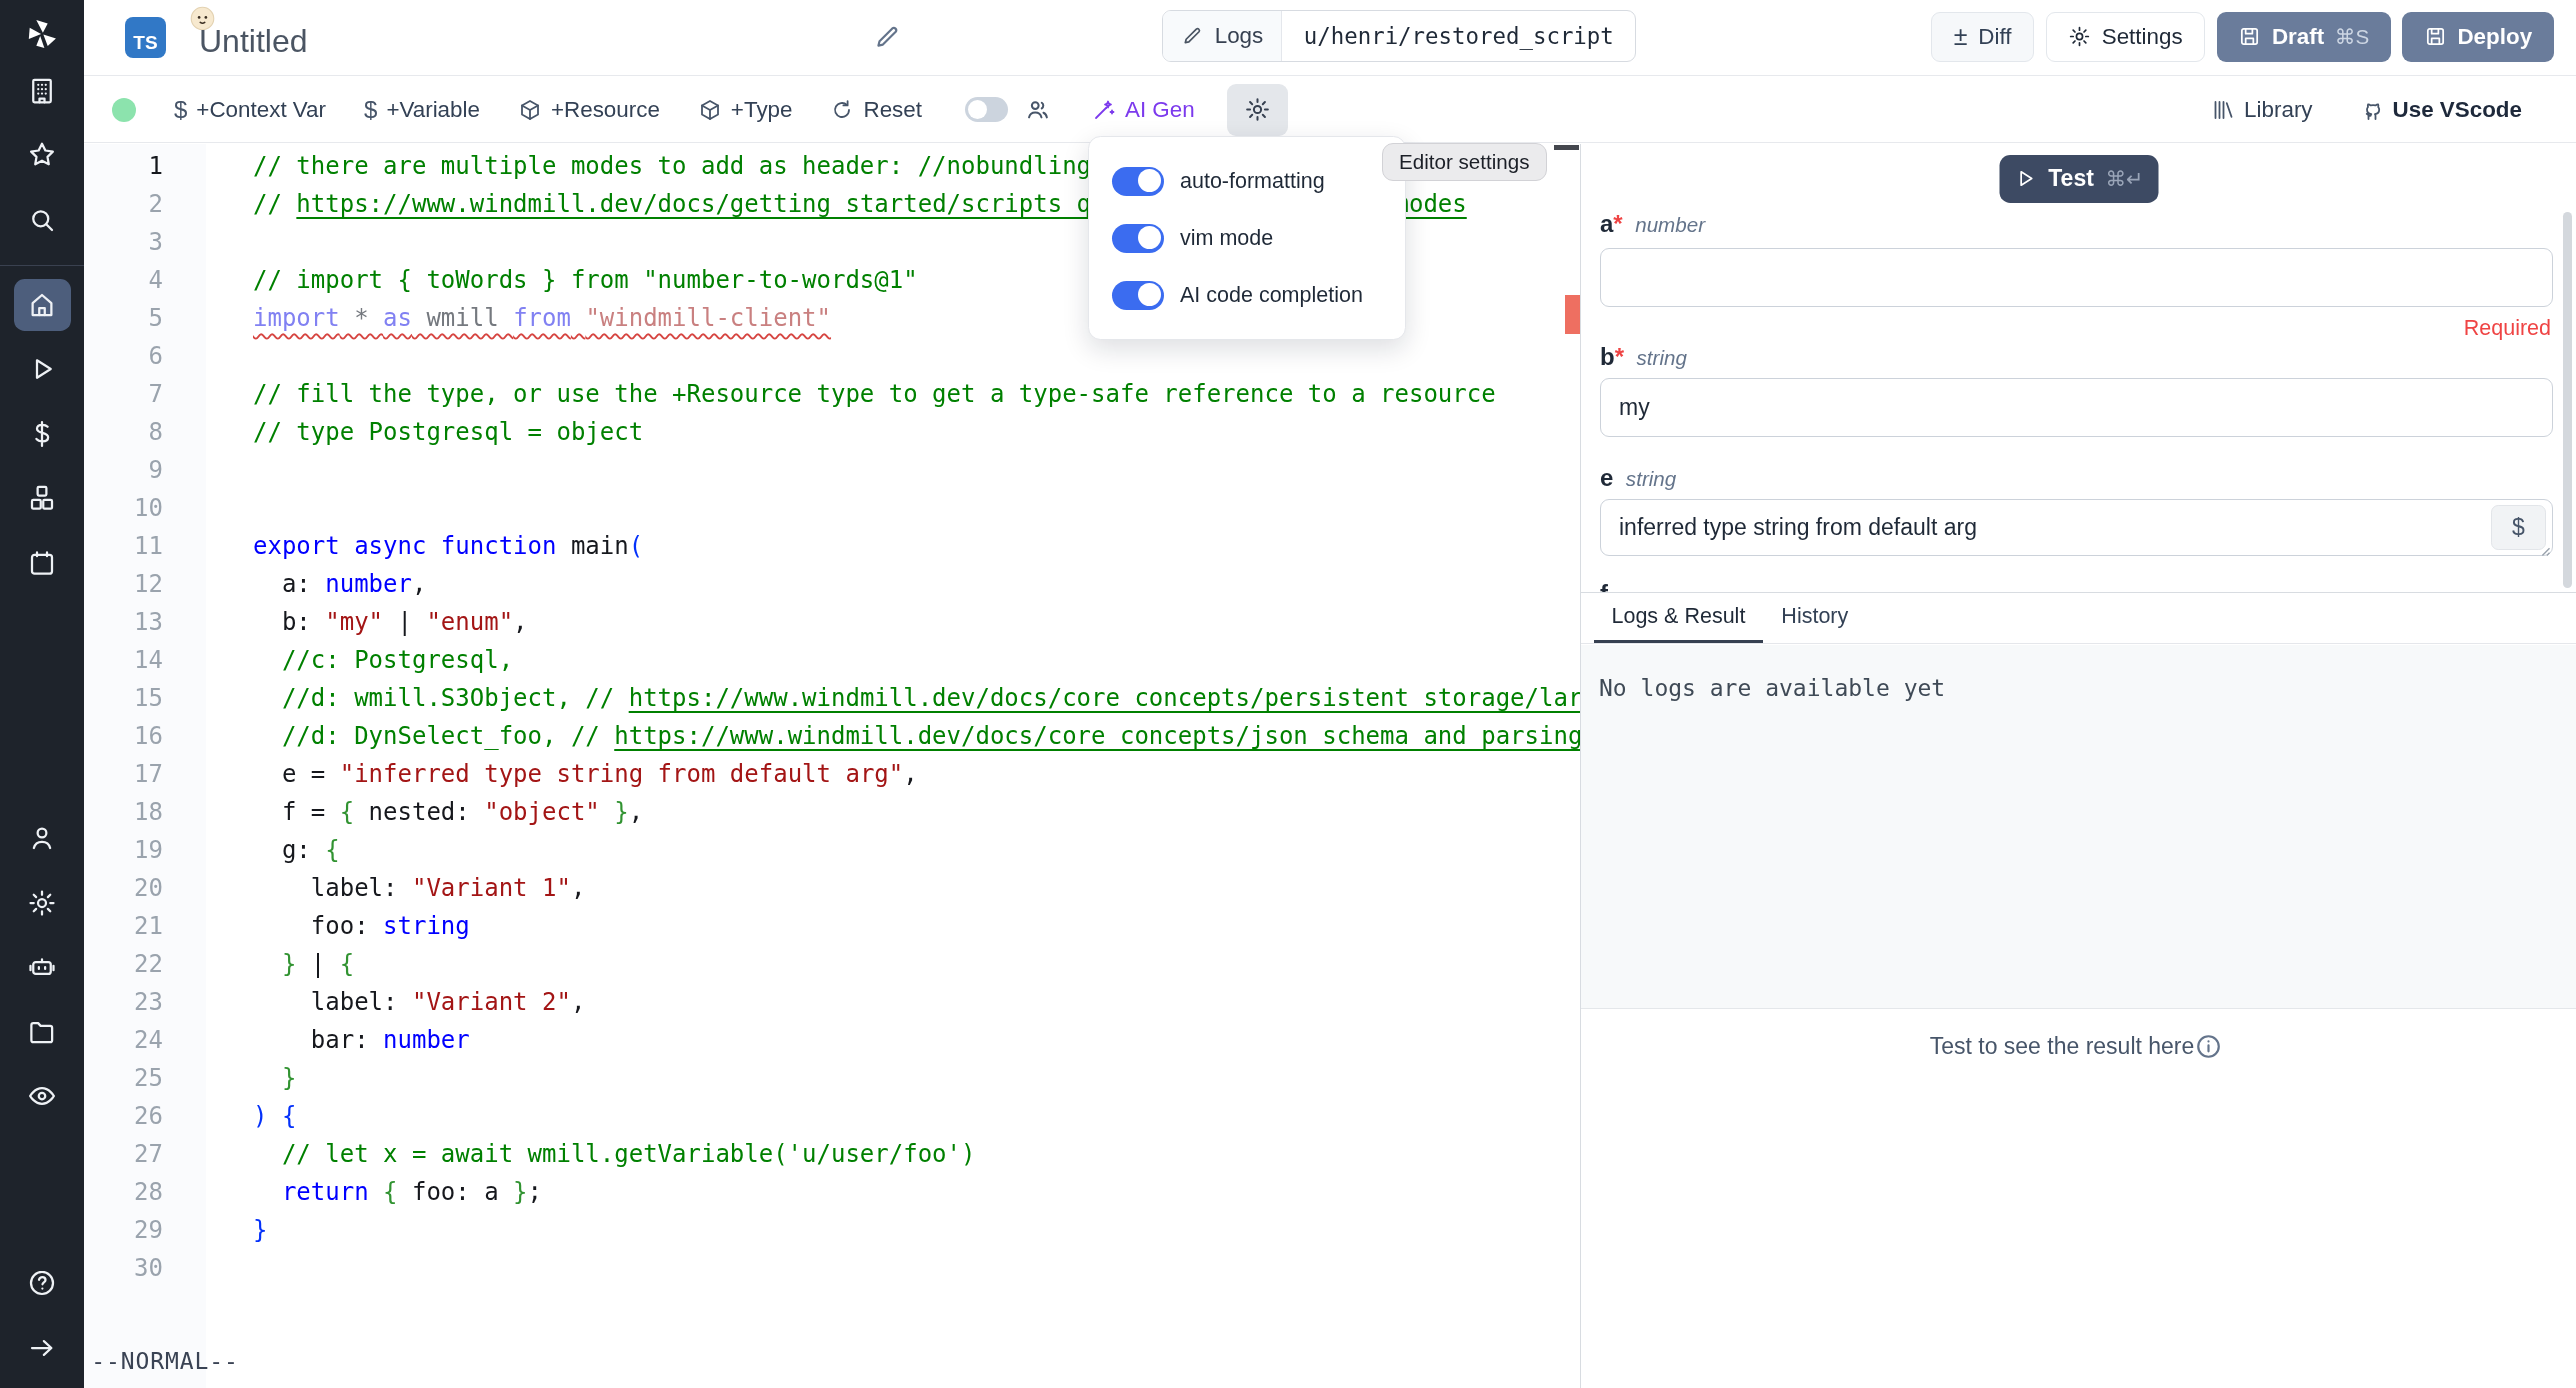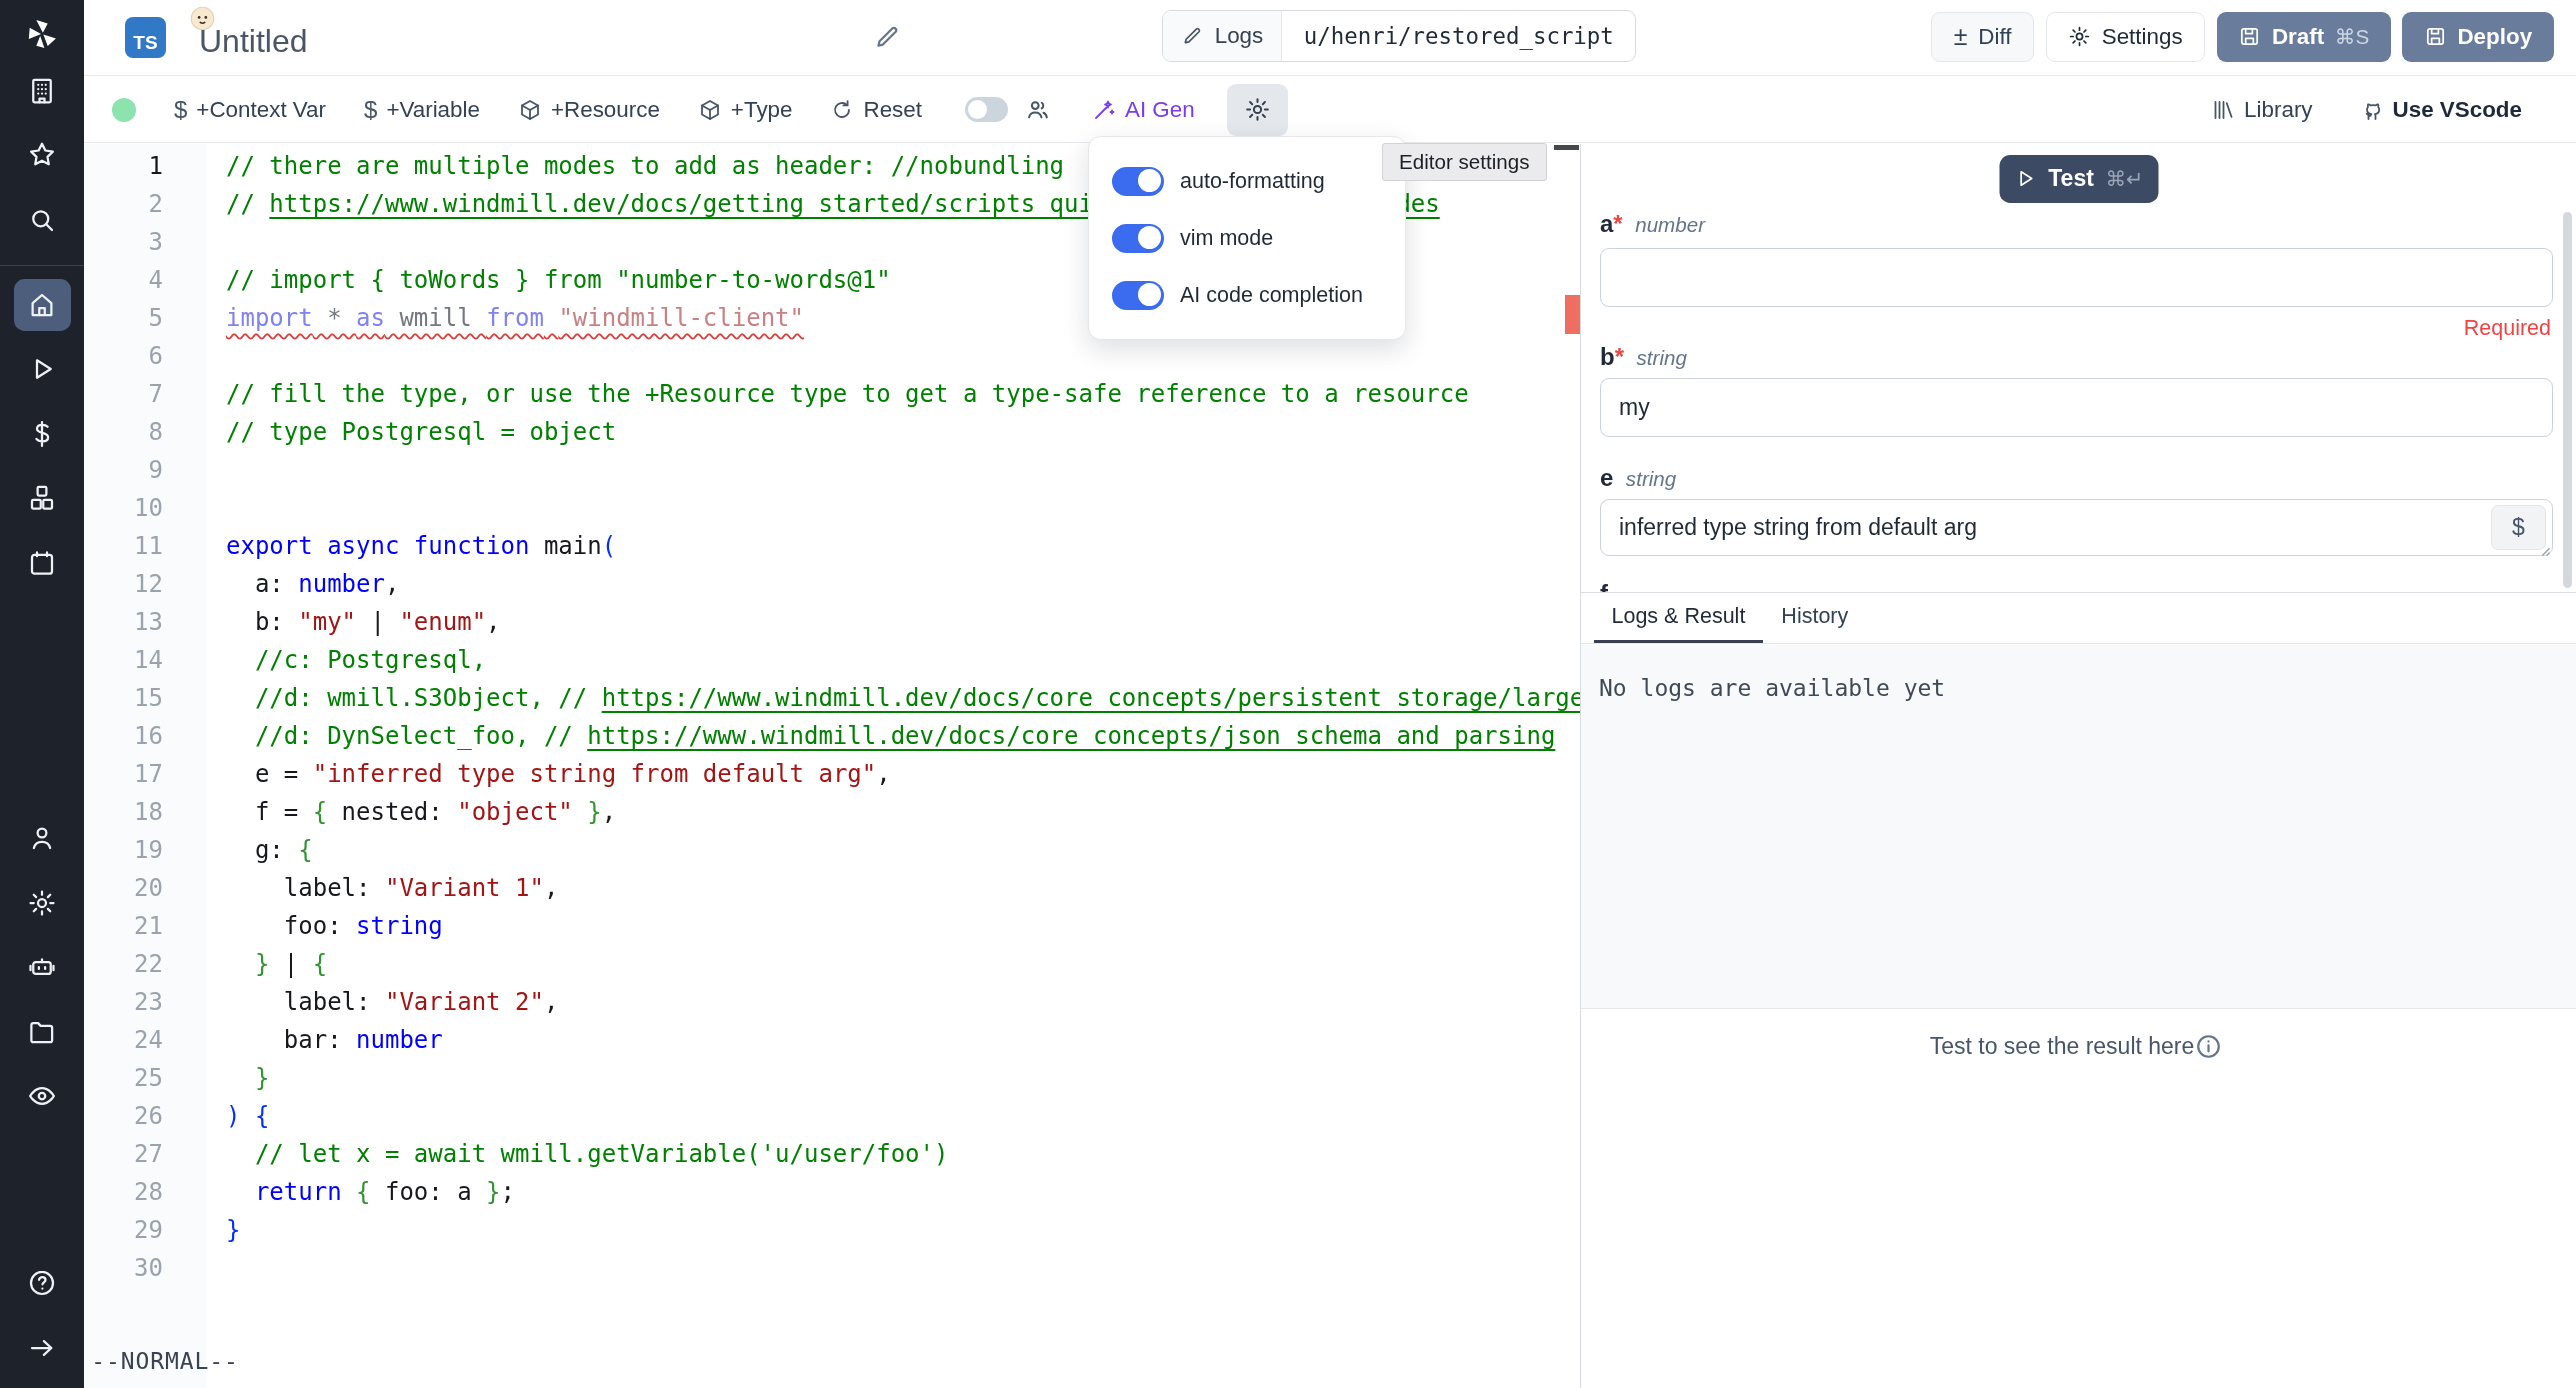--- a/index.html
+++ b/index.html
@@ -67,21 +67,21 @@
   .tb-vscode { color:#1e293b; font-weight:600; }
 
   
   #editor { position:fixed; left:84px; top:144px; width:1496px; bottom:0; background:#fff; overflow:hidden; }
   .gutter-bg { position:absolute; left:0; top:0; width:122px; height:100%; background:#fafbfd; }
   #code-lines { position:absolute; left:0; top:2.7px; right:0; font-family:"DejaVu Sans Mono", monospace;
     font-size:24px; line-height:38px; white-space:pre; }
   .cl-row { display:flex; height:38px; }
   .cl-num { width:79px; text-align:right; color:#9aa3ad; flex:none; }
   .cl-num.active { color:#15181d; }
-  .cl-code { margin-left:63px; }
+  .cl-code { margin-left:90px; }
   .tk-cmt { color:#008000; }
   .tk-link { color:#008000; text-decoration:underline; text-underline-offset:5.4px; }
   .tk-kw { color:#0000ff; }
   .tk-type { color:#0000ff; }
   .tk-str { color:#a31515; }
   .tk-b1 { color:#0431fa; }
   .tk-b2 { color:#319331; }
   .tk-pln { color:#16181d; }
   .tk-fn { color:#16181d; }
   .tk-kw2 { color:#8181f2; }
@@ -95,21 +95,21 @@
 
   
   #dropdown { position:fixed; left:1088px; top:136px; width:318px; background:#fff; border:0.9px solid #e5e7eb;
     border-radius:12.5px; box-shadow:0 9px 27px rgba(15,23,42,.14); z-index:50; padding:29.5px 23px;
     display:flex; flex-direction:column; gap:28px; }
   .dd-row { display:flex; align-items:center; gap:16px; }
   .dd-toggle { width:52px; height:29px; border-radius:15px; background:#3b6cf0; position:relative; flex:none; cursor:pointer; }
   .dd-toggle .knob { position:absolute; right:2.7px; top:2.7px; width:23px; height:23px; border-radius:50%; background:#fff; }
   .dd-label { font-size:21.5px; color:#1f2937; }
   #tooltip { position:fixed; left:1382px; top:143px; height:38px; background:#ebebed; border:0.9px solid #d2d2d6;
-    border-radius:3px; display:flex; align-items:center; padding:0 16px; font-size:20.6px; color:#1b1f27; z-index:60; }
+    border-radius:11px; display:flex; align-items:center; padding:0 16px; font-size:20.6px; color:#1b1f27; z-index:60; }
 
   
   #panel { position:fixed; left:1580px; top:144px; right:0; bottom:0; background:#fff;
     border-left:1.8px solid #d8dce1; z-index:20; }
   .form-area { position:absolute; left:0; top:0; right:0; height:448px; overflow:hidden; }
   .test-btn { position:absolute; left:50%; transform:translateX(-50%); top:10.7px; height:48px; width:159px;
     background:#3d4a63; border-radius:10.7px; display:flex; align-items:center; justify-content:center; gap:11.6px;
     color:#fff; cursor:pointer; }
   .test-btn svg { width:23px; height:23px; }
   .test-label { font-size:23px; font-weight:bold; }

